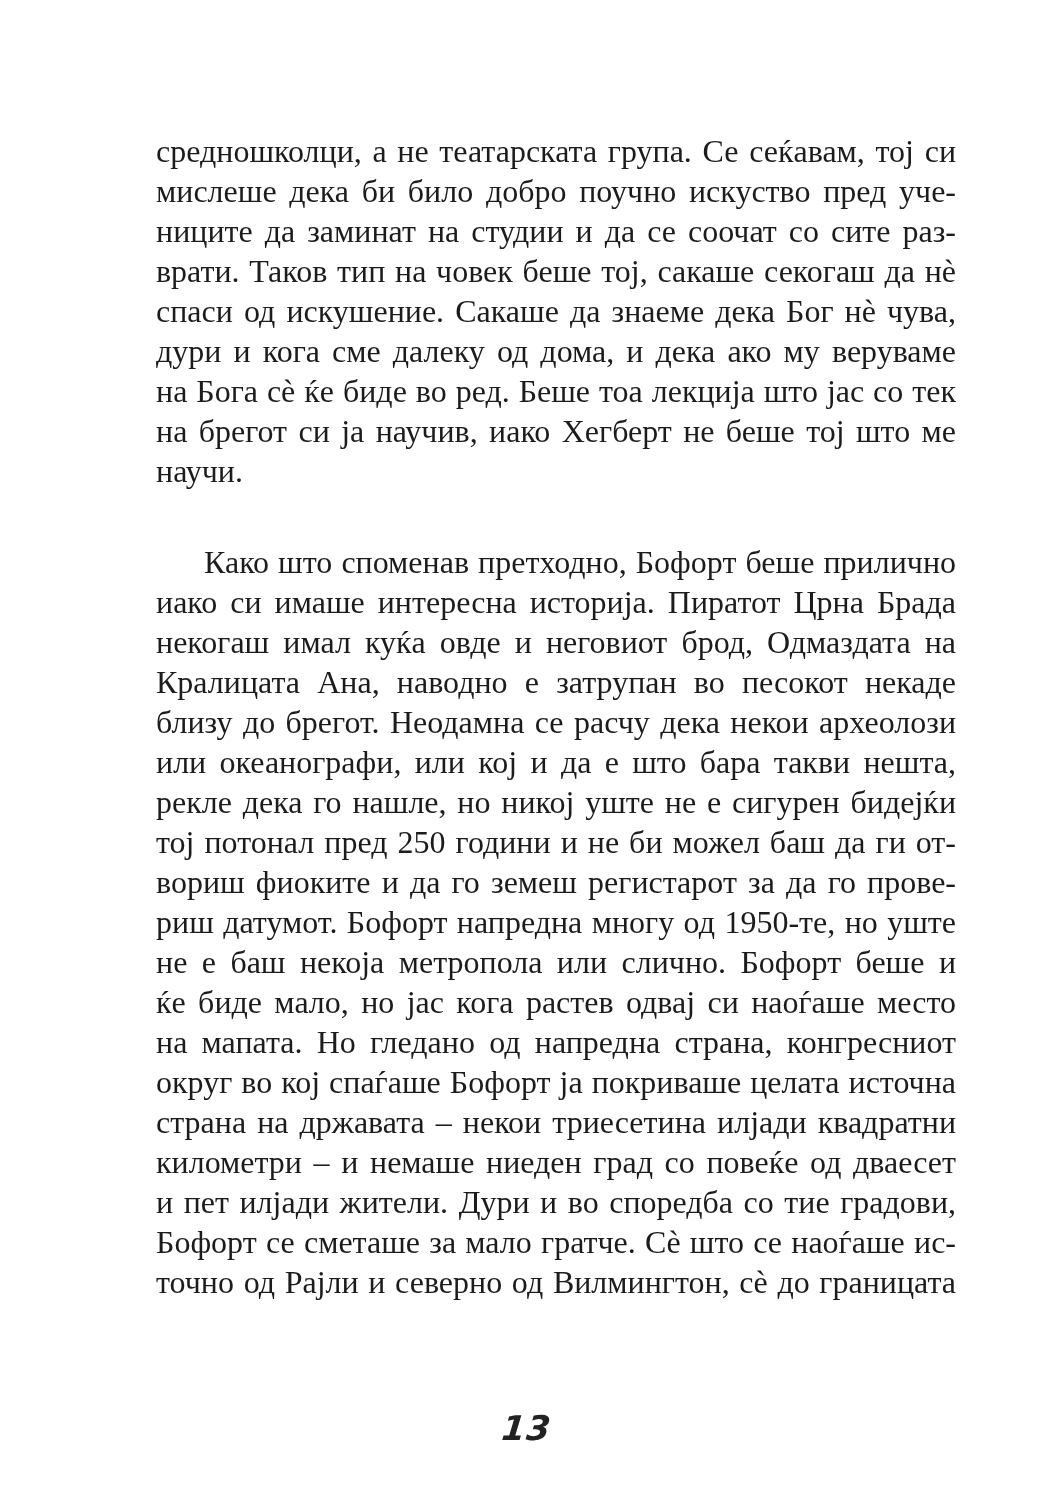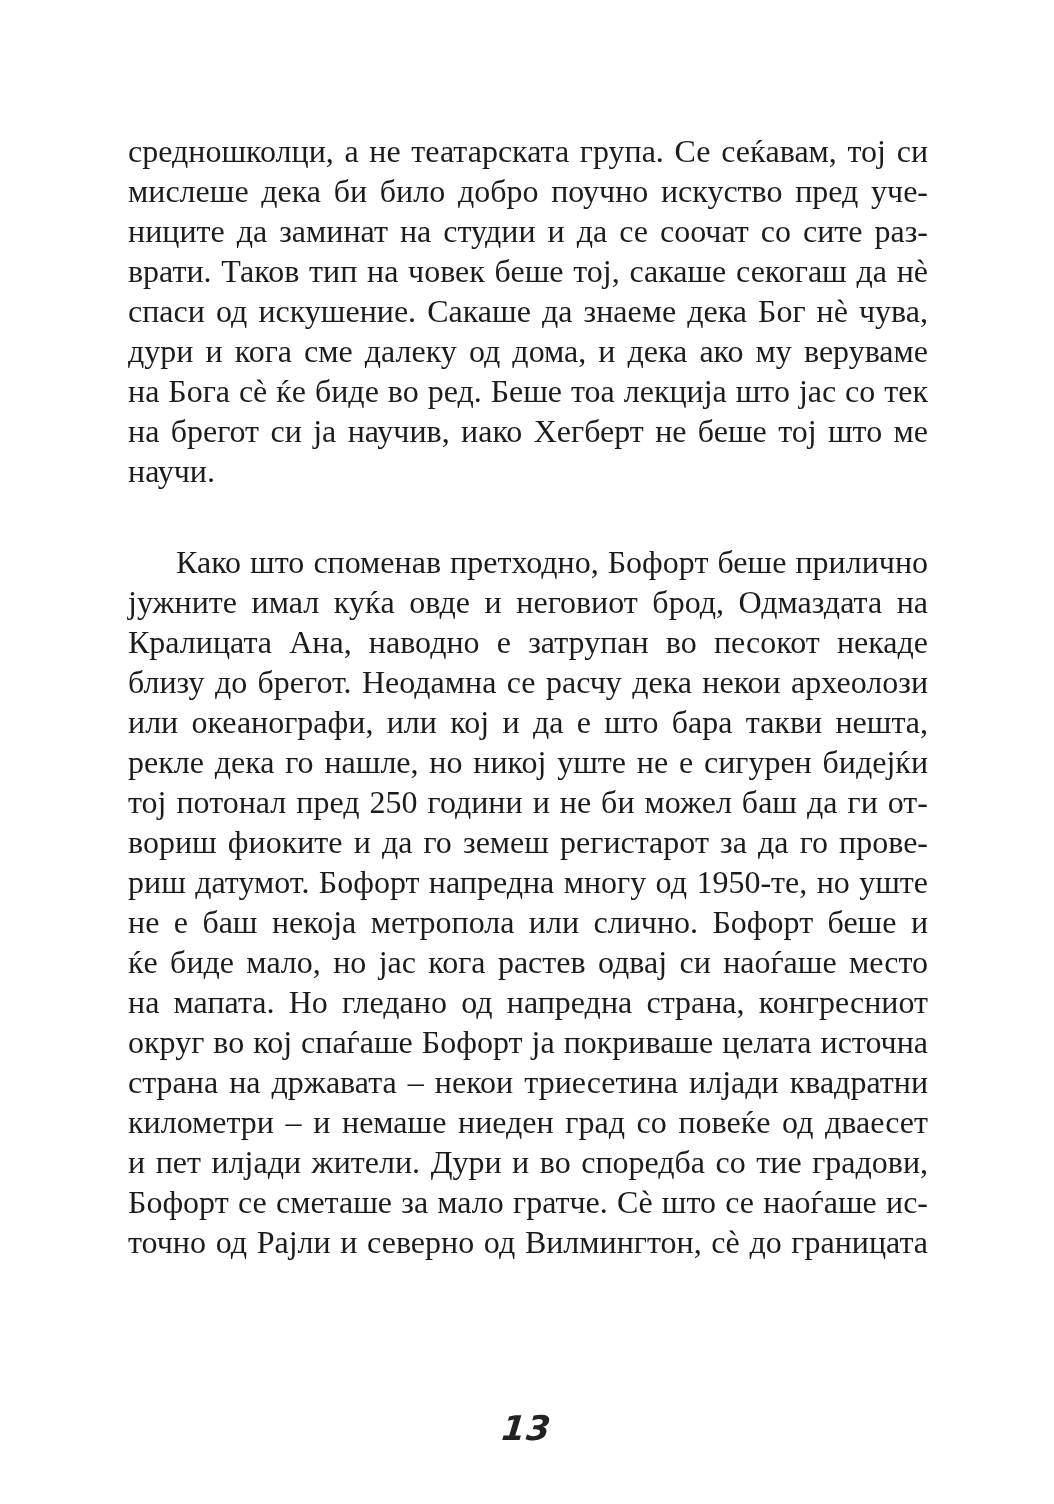--- a/index.html
+++ b/index.html
@@ -9,21 +9,21 @@
   }
   body {
     position: relative;
     height: 1504px;
     font-family: "Liberation Serif", "DejaVu Serif", serif;
     color: #1c1c1c;
     overflow: hidden;
   }
   .page {
     position: absolute;
-    left: 128px;
+    left: 156px;
     top: 131px;
     width: 800px;
   }
   .para {
     font-size: 32px;
     line-height: 40px;
   }
   .para .line {
     text-align: justify;
     text-align-last: justify;
@@ -71,21 +71,22 @@
       <div class="line">ниците да заминат на студии и да се соочат со сите раз-</div>
       <div class="line">врати. Таков тип на човек беше тој, сакаше секогаш да нѐ</div>
       <div class="line">спаси од искушение. Сакаше да знаеме дека Бог нѐ чува,</div>
       <div class="line">дури и кога сме далеку од дома, и дека ако му веруваме</div>
       <div class="line">на Бога сѐ ќе биде во ред. Беше тоа лекција што јас со тек</div>
       <div class="line">на брегот си ја научив, иако Хегберт не беше тој што ме</div>
       <div class="line">научи.</div>
     </div>
   <div class="para" data-indent-first="true">
       <div class="line">Како што споменав претходно, Бофорт беше прилично</div>
-      <div class="line">јужните имал куќа овде и неговиот брод, Одмаздата на</div>
+      <div class="line">иако си имаше интересна историја. Пиратот Црна Брада</div>
+      <div class="line">некогаш имал куќа овде и неговиот брод, Одмаздата на</div>
       <div class="line">Кралицата Ана, наводно е затрупан во песокот некаде</div>
       <div class="line">близу до брегот. Неодамна се расчу дека некои археолози</div>
       <div class="line">или океанографи, или кој и да е што бара такви нешта,</div>
       <div class="line">рекле дека го нашле, но никој уште не е сигурен бидејќи</div>
       <div class="line">тој потонал пред 250 години и не би можел баш да ги от-</div>
       <div class="line">вориш фиоките и да го земеш регистарот за да го прове-</div>
       <div class="line">риш датумот. Бофорт напредна многу од 1950-те, но уште</div>
       <div class="line">не е баш некоја метропола или слично. Бофорт беше и</div>
       <div class="line">ќе биде мало, но јас кога растев одвај си наоѓаше место</div>
       <div class="line">на мапата. Но гледано од напредна страна, конгресниот</div>

